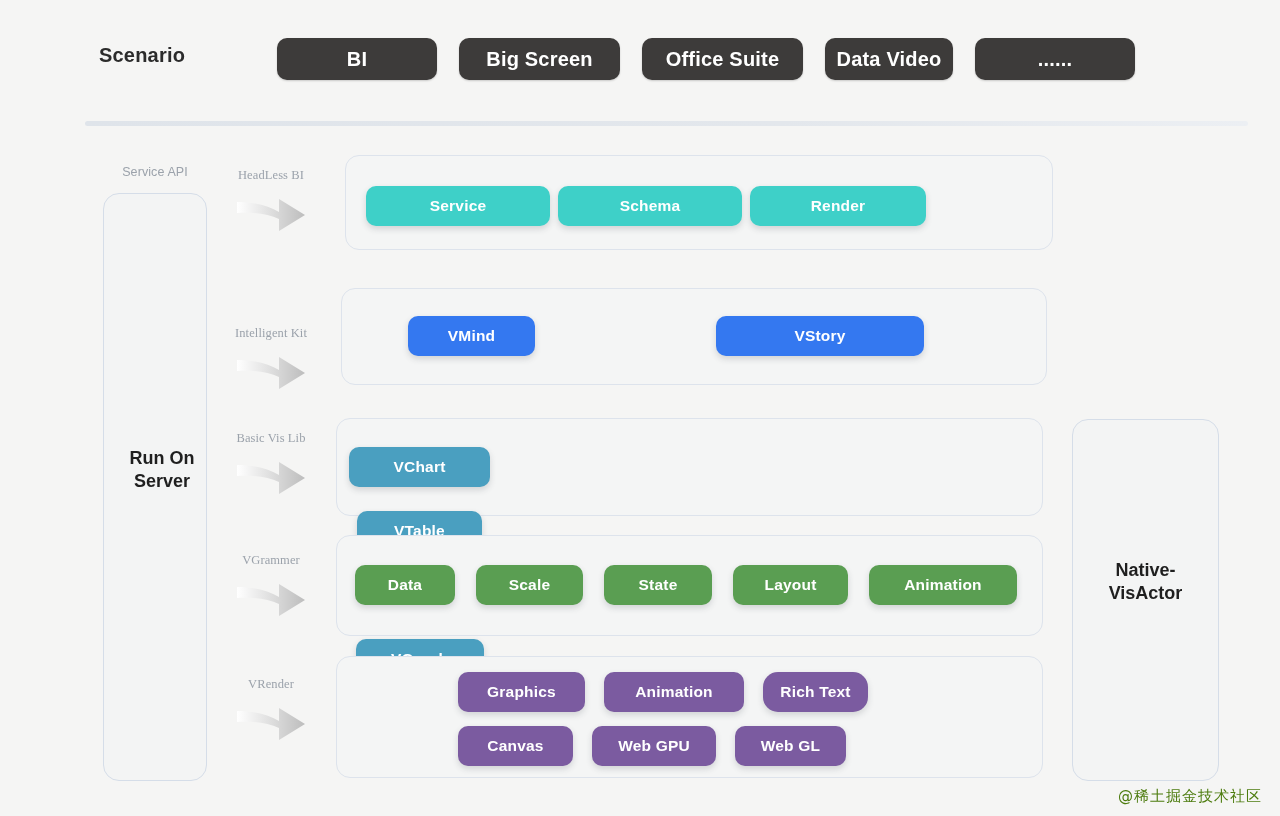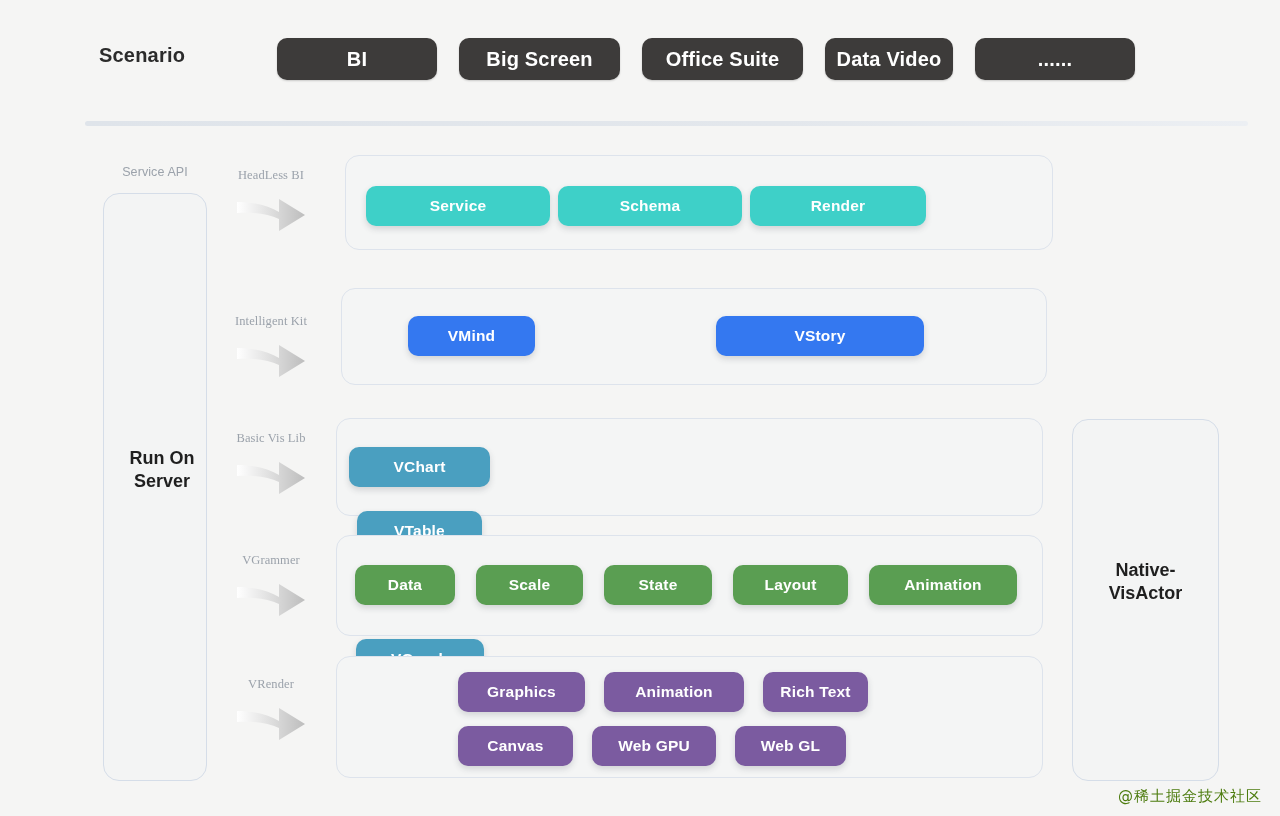--- a/index.html
+++ b/index.html
@@ -217,21 +217,21 @@
       <linearGradient id="ag0" x1="0" y1="0" x2="1" y2="0">
         <stop offset="0%" stop-color="#ffffff"></stop>
         <stop offset="35%" stop-color="#e8e8e8"></stop>
         <stop offset="100%" stop-color="#bdbdbd"></stop>
       </linearGradient>
     </defs>
     <path d="M2 9 C20 9 34 13 44 19 L44 6 L70 22 L44 38 L44 26 C33 21 19 19 2 20 Z" fill="url(#ag0)"></path>
   </svg>
       </div>
     </div>
-    <div class="stage" style="top: 314px;">
+    <div class="stage" style="top: 326px;">
       <div class="stage-label">Intelligent Kit</div>
      <div class="stage-arrow">
         <svg width="72" height="44" viewBox="0 0 72 44">
     <defs>
       <linearGradient id="ag1" x1="0" y1="0" x2="1" y2="0">
         <stop offset="0%" stop-color="#ffffff"></stop>
         <stop offset="35%" stop-color="#e8e8e8"></stop>
         <stop offset="100%" stop-color="#bdbdbd"></stop>
       </linearGradient>
     </defs>
@@ -310,20 +310,20 @@
       <div class="node" style="width: 100px; background: rgb(90, 158, 82);">Data</div>
       <div class="node" style="width: 107px; background: rgb(90, 158, 82);">Scale</div>
       <div class="node" style="width: 108px; background: rgb(90, 158, 82);">State</div>
       <div class="node" style="width: 115px; background: rgb(90, 158, 82);">Layout</div>
       <div class="node" style="width: 148px; background: rgb(90, 158, 82);">Animation</div>
     </div>
     <div class="layer-card" style="left: 336px; top: 656px; width: 707px; height: 122px;"></div>
     <div class="layer-items wrap2" style="left: 458px; top: 672px; gap: 14px 19px; width: 440px;">
       <div class="node" style="width: 127px; background: rgb(123, 91, 160);">Graphics</div>
       <div class="node" style="width: 140px; background: rgb(123, 91, 160);">Animation</div>
-      <div class="node" style="width: 105px; background: rgb(123, 91, 160);">Rich Text</div>
+      <div class="node" style="width: 105px; background: rgb(123, 91, 160); border-radius: 15px;">Rich Text</div>
       <div class="node" style="width: 115px; background: rgb(123, 91, 160);">Canvas</div>
       <div class="node" style="width: 124px; background: rgb(123, 91, 160);">Web GPU</div>
       <div class="node" style="width: 111px; background: rgb(123, 91, 160);">Web GL</div>
     </div>
   </div>
 
 <div id="watermark">@稀土掘金技术社区</div>
 
 </body></html>

